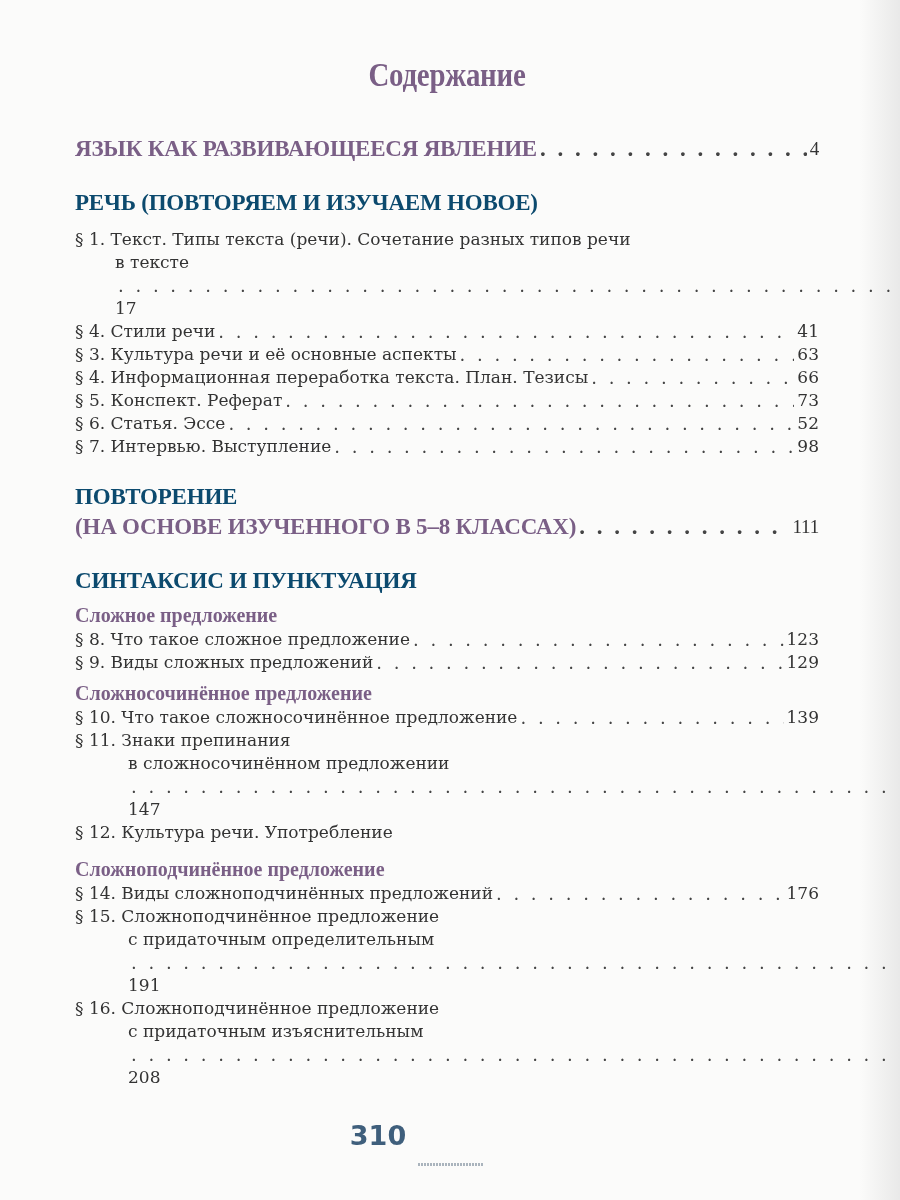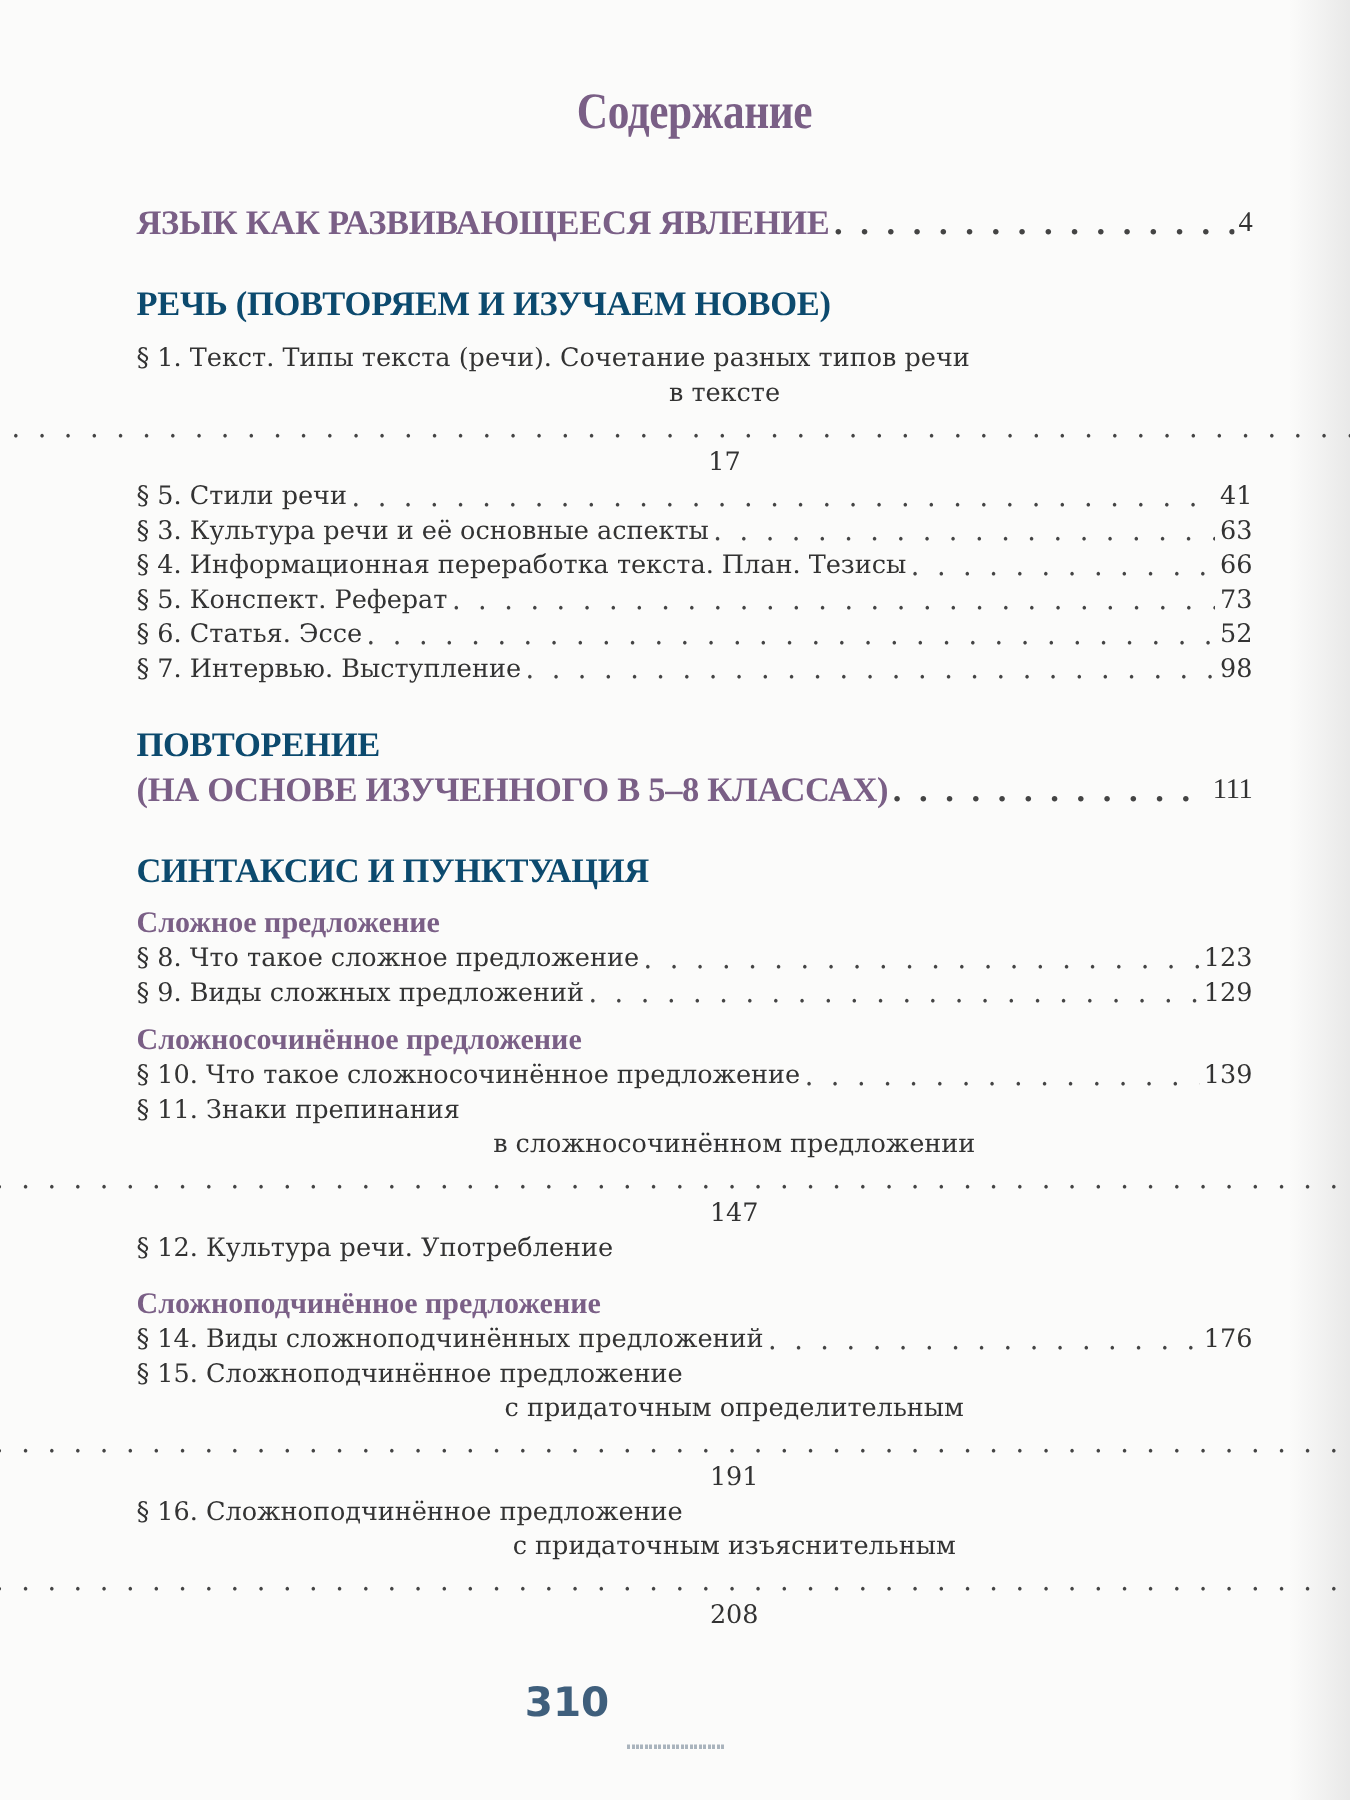--- a/index.html
+++ b/index.html
@@ -6,32 +6,32 @@
     body {
       width: 900px; height: 1200px; overflow: hidden;
       background: #fbfbfa;
       position: relative;
       font-family: "DejaVu Serif", "Liberation Serif", serif;
     }
     .page-shade {
       position: absolute; right: 0; top: 0; width: 40px; height: 1200px;
       background: linear-gradient(to right, rgba(255,255,255,0), rgba(225,225,225,0.7));
     }
-    .toc { position: absolute; left: 75px; top: 56px; width: 744px; margin-left: 16px; }
+    .toc { position: absolute; left: 75px; top: 56px; width: 744px; }
     .title {
       text-align: center; font-family: "Liberation Serif", serif; font-weight: bold;
       font-size: 34px; color: #7a5f86; margin: 0 0 40px 0; letter-spacing: -0.3px;
       transform: scaleX(0.85);
     }
     .part {
       font-family: "Liberation Serif", serif; font-weight: bold;
       color: #0c4a6e; font-size: 23px; line-height: 30px;
       letter-spacing: -0.2px;
     }
-    .row { display: flex; align-items: center; font-size: 18px; line-height: 23px; color: #333; }
+    .row { display: flex; align-items: flex-start; font-size: 18px; line-height: 23px; color: #333; }
     .row .lbl { white-space: nowrap; font-family: "DejaVu Serif", serif; font-size: 17px; }
     .row .dots { flex: 1; overflow: hidden; white-space: nowrap; margin: 0 3px; color: #444; letter-spacing: 3px; }
     .row .dots::after { content: ". . . . . . . . . . . . . . . . . . . . . . . . . . . . . . . . . . . . . . . . . . . . . . . . . . . . . . . . . . . . . . . . . . . . . . . . . . . . . . . . . . . . ."; }
     .row .pg { white-space: nowrap; font-family: "DejaVu Serif", serif; font-size: 17px; }
     .part.row { color: #7a5f86; font-size: 23px; line-height: 30px; }
     .part.row .lbl, .part.row .pg { font-family: "Liberation Serif", serif; font-size: 23px; font-weight: bold; }
     .part.row .pg { color: #333; font-weight: normal; font-size: 19px; }
     .part.row .dots { color: #444; }
     .sub {
       font-family: "Liberation Serif", serif; font-weight: bold;
@@ -69,21 +69,21 @@
   <div class="part">РЕЧЬ (ПОВТОРЯЕМ И ИЗУЧАЕМ НОВОЕ)</div>
   <div class="sm-gap"></div>
 
   <div class="item-first">§ 1. Текст. Типы текста (речи). Сочетание разных типов речи</div>
   <div class="row indent">
     <span class="lbl">в тексте</span>
     <span class="dots"></span>
     <span class="pg">17</span>
   </div>
   <div class="row">
-    <span class="lbl">§ 5. Стили речи</span>
+    <span class="lbl">§ 4. Стили речи</span>
     <span class="dots"></span>
     <span class="pg">41</span>
   </div>
   <div class="row">
     <span class="lbl">§ 3. Культура речи и её основные аспекты</span>
     <span class="dots"></span>
     <span class="pg">63</span>
   </div>
   <div class="row">
     <span class="lbl">§ 4. Информационная переработка текста. План. Тезисы</span>

